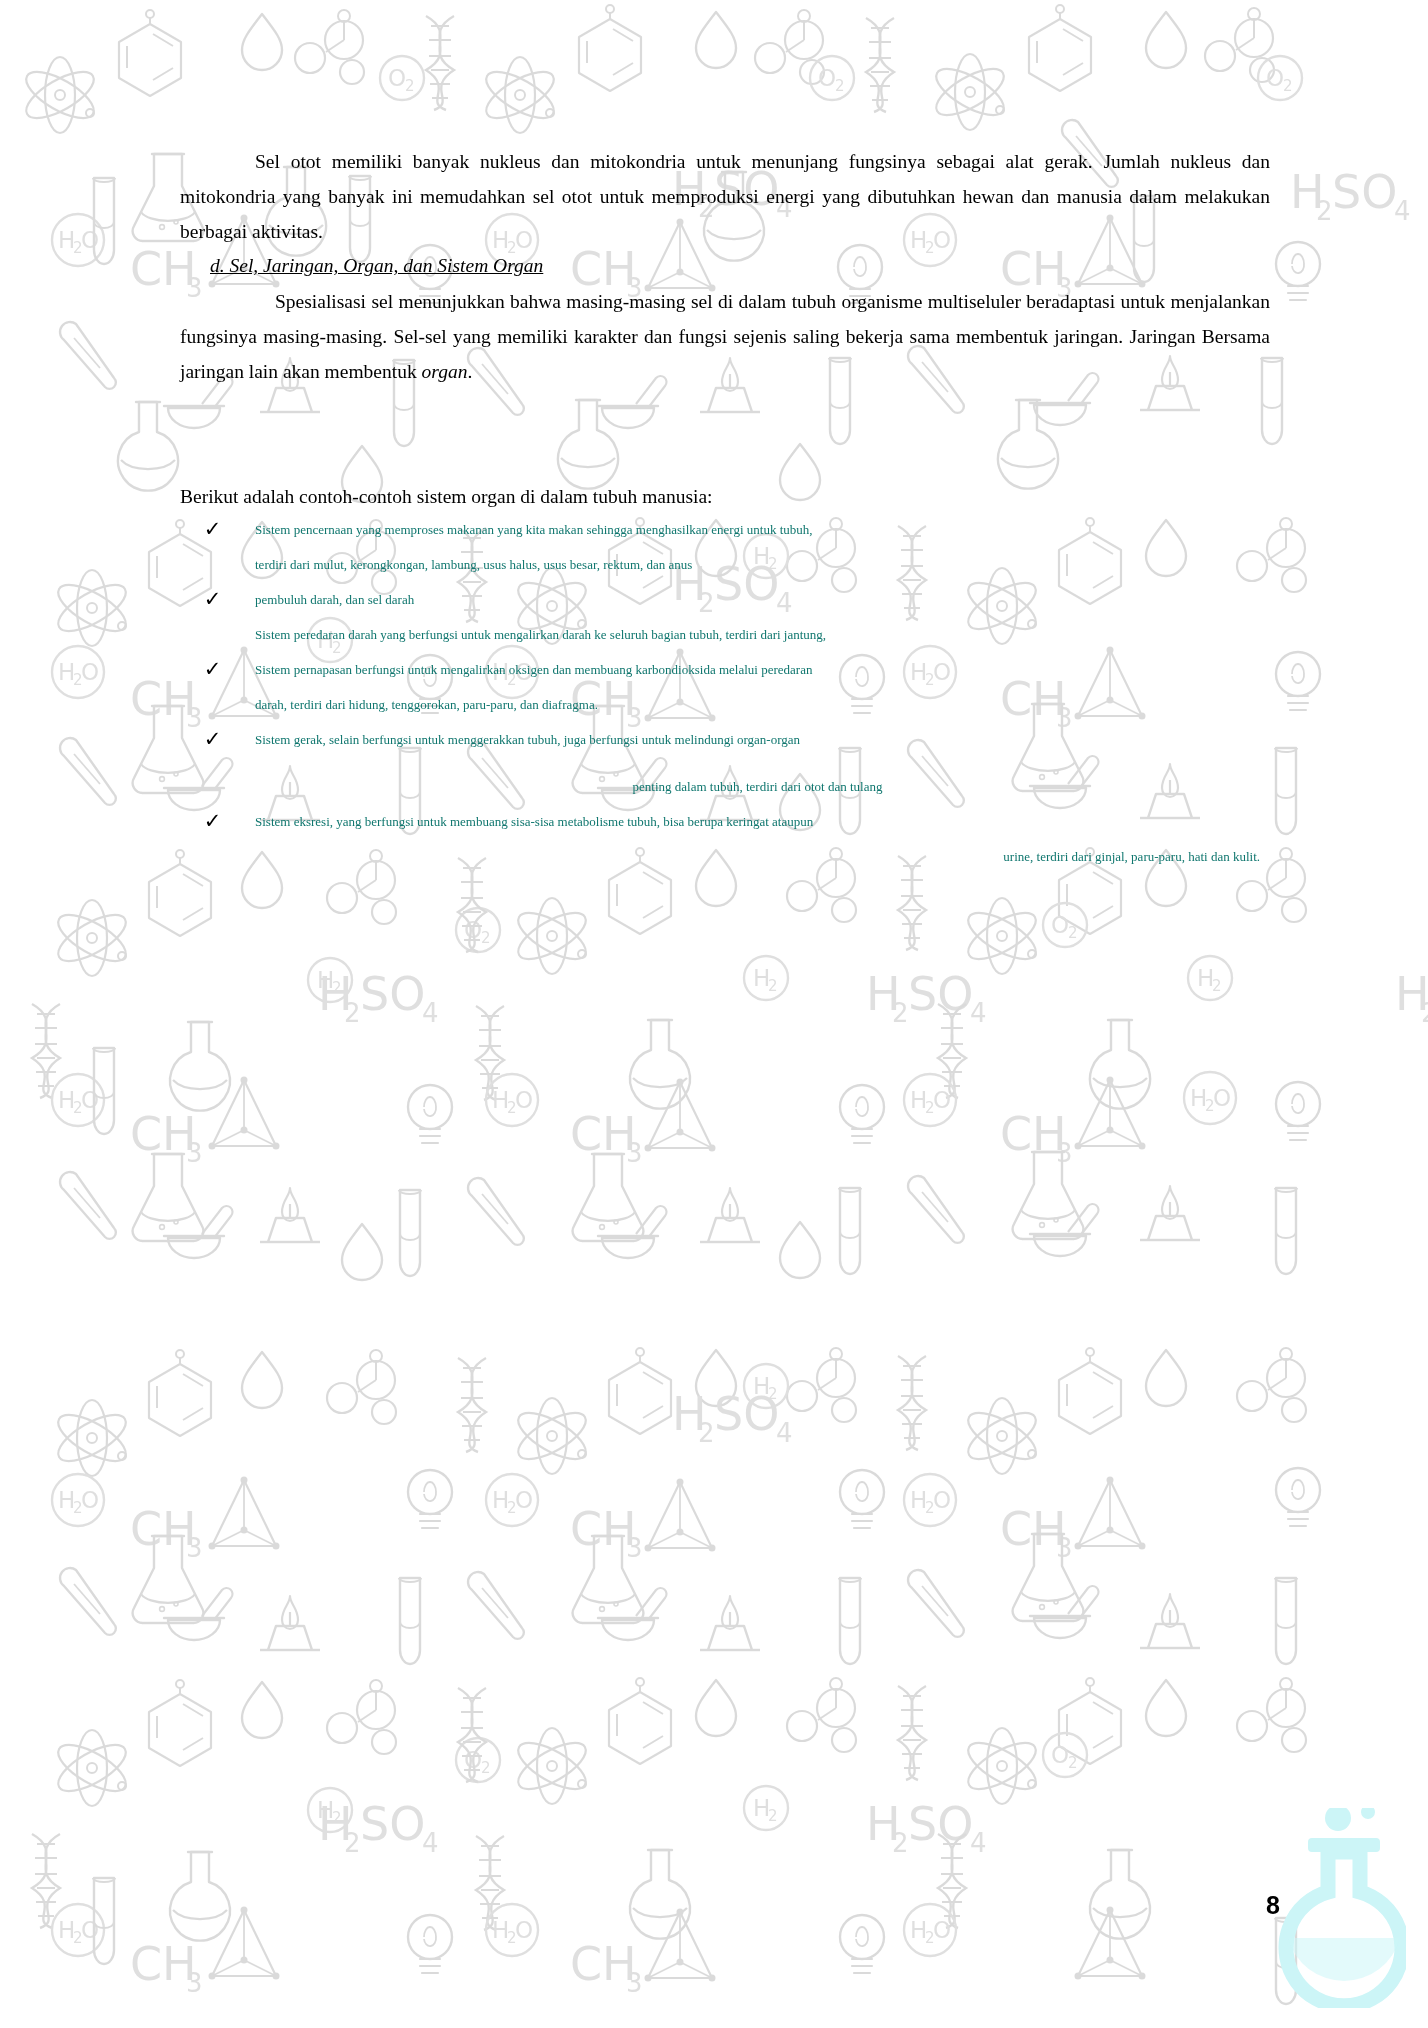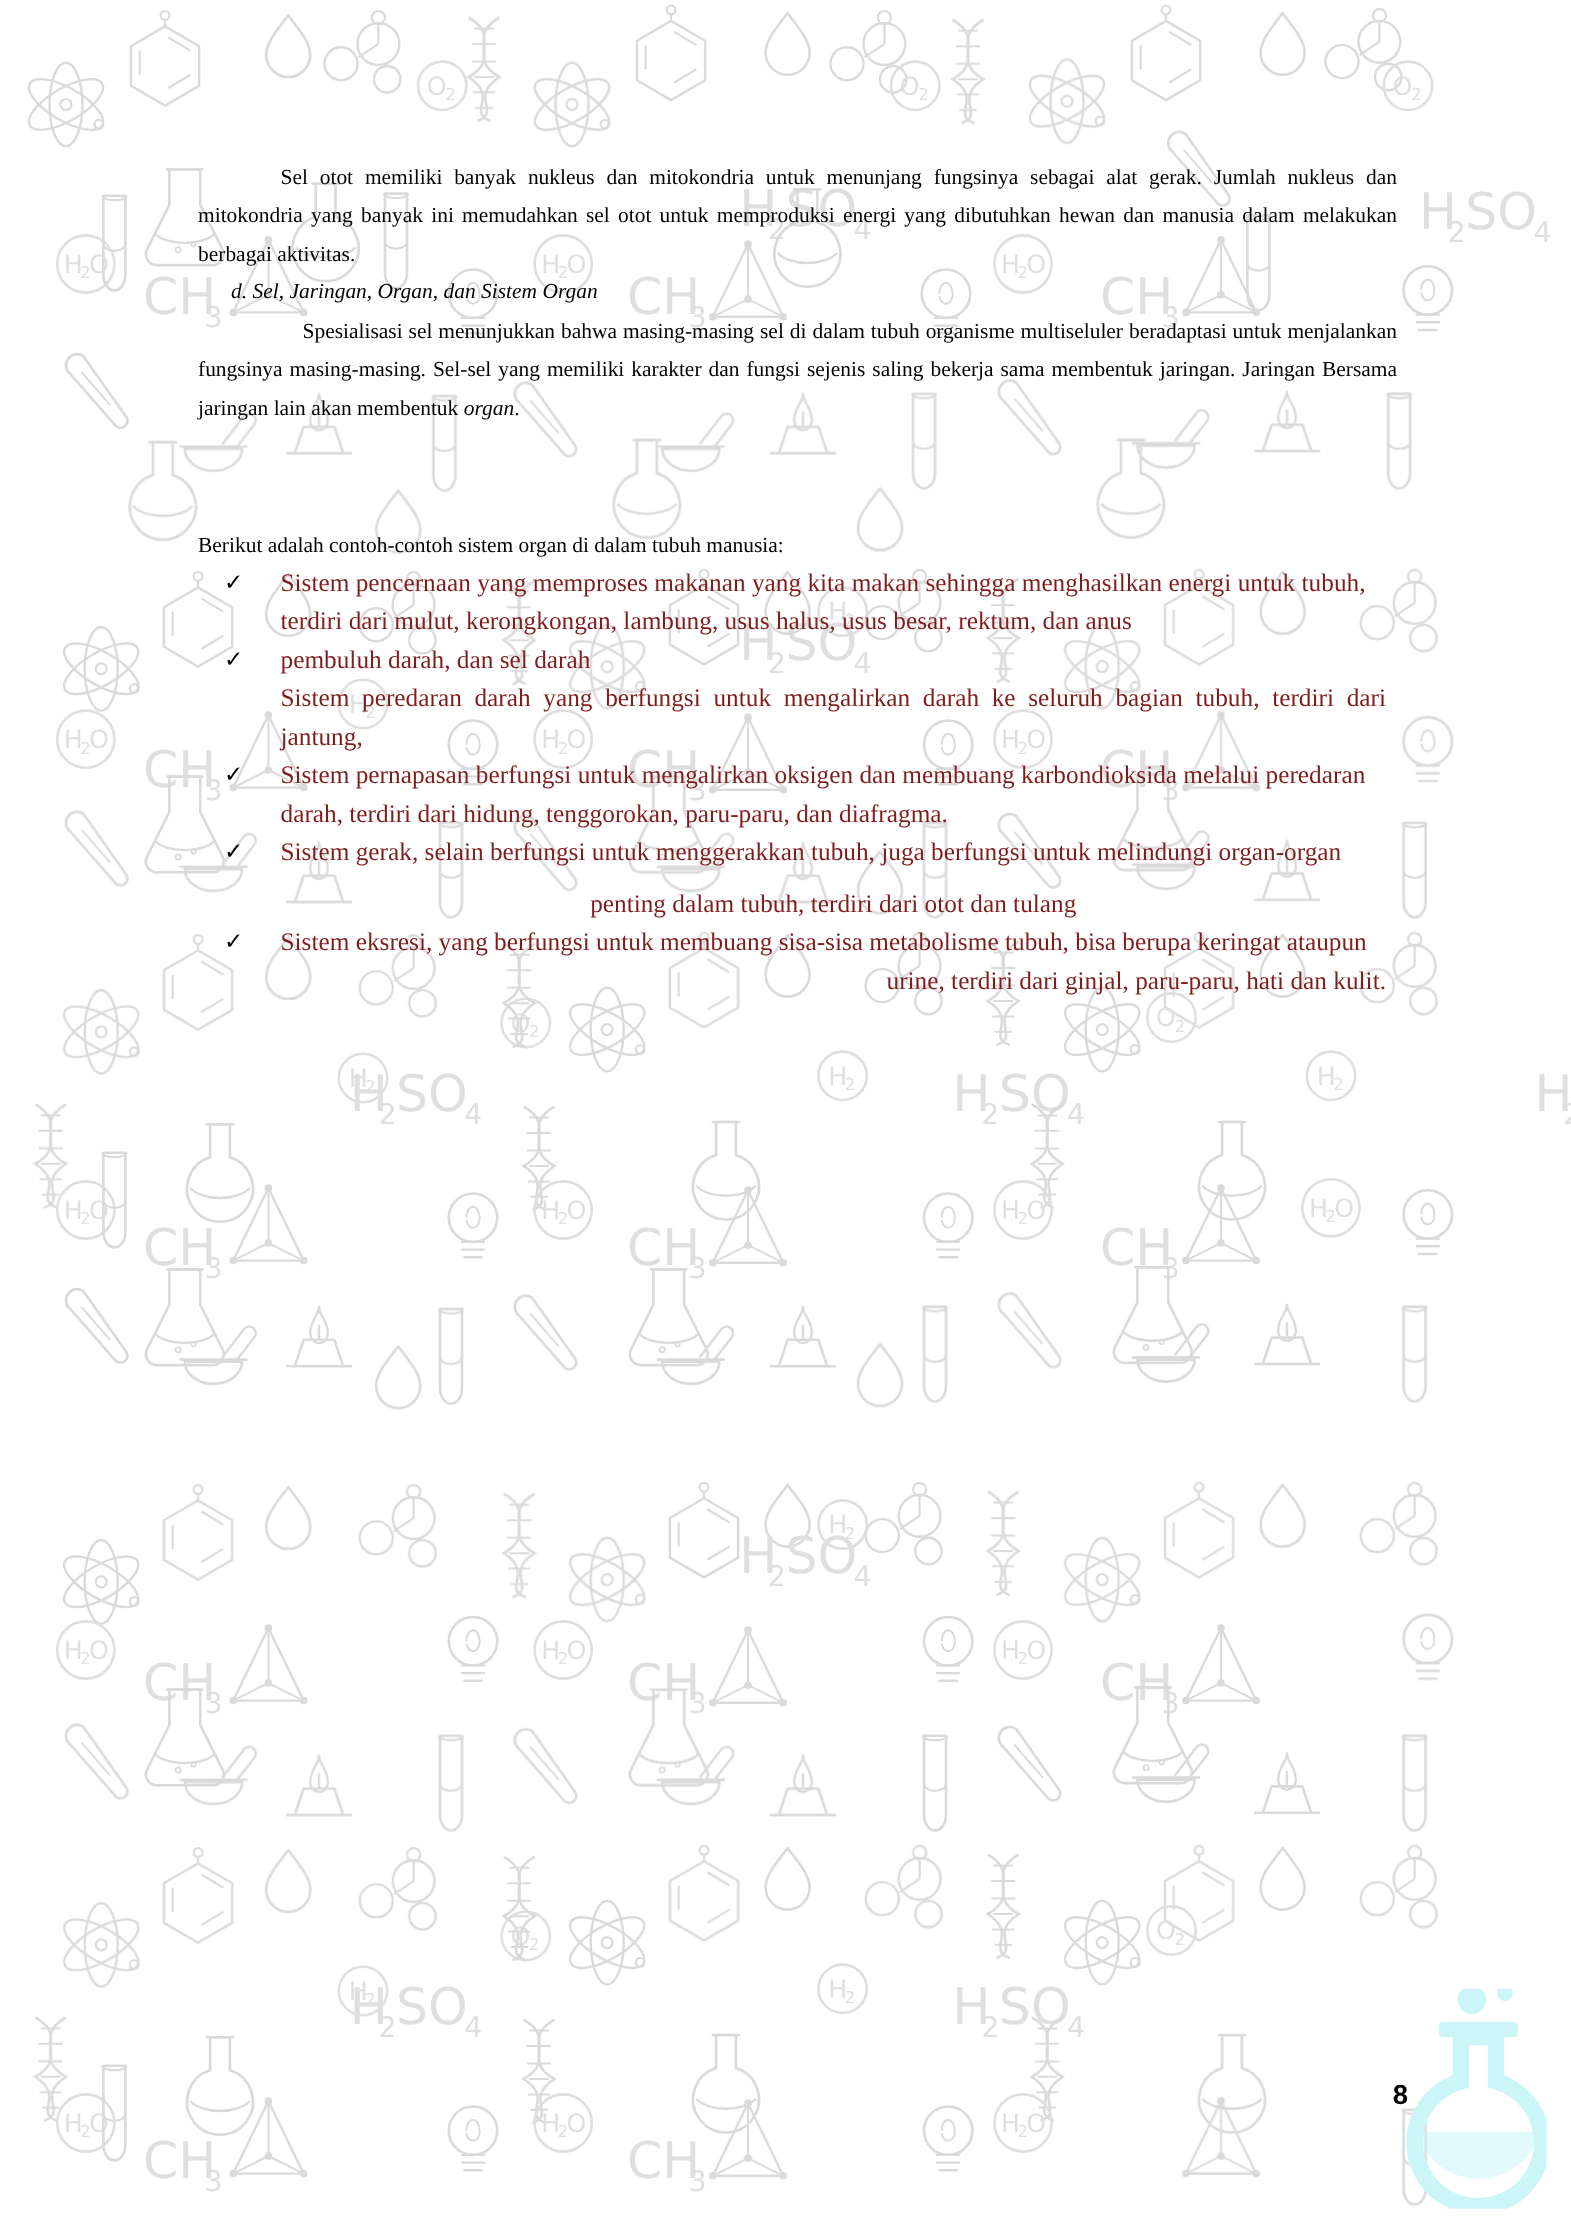--- a/index.html
+++ b/index.html
@@ -41,20 +41,21 @@
   .noindent{ text-indent:0; }
 
   .heading-d{
     position:absolute;
     left:210px;
     font-size:19.5px;
     line-height:31px;
     font-style:italic;
     color:#000;
     white-space:nowrap;
+    text-decoration:underline;
   }
 
   em.it{ font-style:italic; }
 
   
   #bullet-list{
     position:absolute;
     left:170px;
     width:1090px;
   }
@@ -67,25 +68,25 @@
     width:85px;
     flex:0 0 85px;
     text-align:center;
     font-size:21px;
     line-height:35px;
     color:#000;
     font-family:"DejaVu Sans", sans-serif;
   }
   .bullet-text{
     flex:1 1 auto;
-    font-size:23px;
+    font-size:13px;
     line-height:35px;
     text-align:justify;
     text-justify:inter-word;
-    color:#7f1d1d;
+    color:#0f766e;
   }
   .bullet-text > span{display:block;}
 
   
   #page-badge{
     position:absolute;
     right:22px;
     bottom:20px;
     width:190px;height:200px;
     z-index:3;

